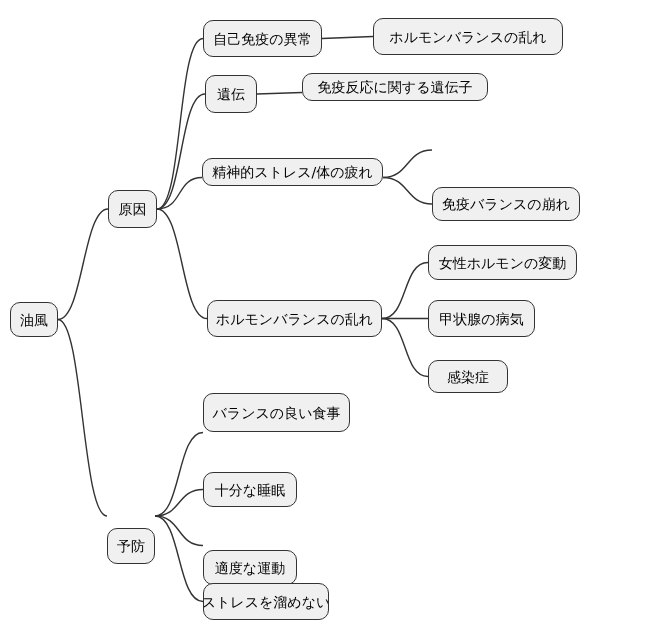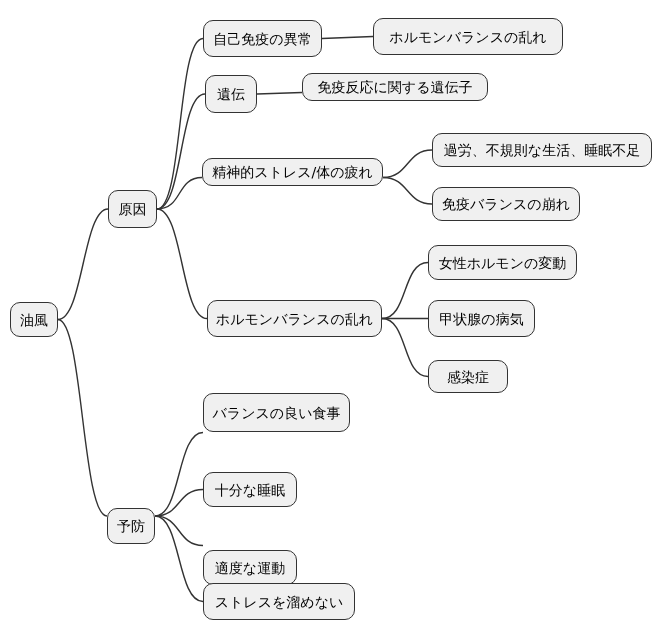--- a/index.html
+++ b/index.html
@@ -75,35 +75,34 @@
   <div class="node" style="left:203px; top:20px; width:119px; height:37px;">自己免疫の異常</div>
 
   <div class="node" style="left:373px; top:18px; width:190px; height:37px;">ホルモンバランスの乱れ</div>
 
   <div class="node" style="left:205px; top:75px; width:52px; height:38px;">遺伝</div>
 
   <div class="node" style="left:302px; top:73px; width:186px; height:28px;">免疫反応に関する遺伝子</div>
 
   <div class="node" style="left:202px; top:158px; width:181px; height:28px;">精神的ストレス/体の疲れ</div>
 
-  <div class="node" style="left:432px; top:133px; width:220px; height:34px;">過労、不規則な生活、睡眠不足</div>
 
   <div class="node" style="left:432px; top:187px; width:148px; height:34px;text-align:right;">免疫バランスの崩れ</div>
 
   <div class="node" style="left:207px; top:300px; width:175px; height:37px;">ホルモンバランスの乱れ</div>
 
   <div class="node" style="left:428px; top:245px; width:149px; height:35px;">女性ホルモンの変動</div>
 
   <div class="node" style="left:428px; top:300px; width:107px; height:37px;">甲状腺の病気</div>
 
   <div class="node" style="left:428px; top:360px; width:80px; height:33px;">感染症</div>
 
-  <div class="node" style="left:107px; top:508px; width:48px; height:36px;">予防</div>
+  <div class="node" style="left:107px; top:528px; width:48px; height:36px;">予防</div>
 
   <div class="node" style="left:203px; top:393px; width:147px; height:39px;">バランスの良い食事</div>
 
   <div class="node" style="left:203px; top:472px; width:94px; height:35px;">十分な睡眠</div>
 
   <div class="node" style="left:203px; top:550px; width:94px; height:35px;">適度な運動</div>
 
-  <div class="node" style="left:203px; top:583px; width:152px; height:37px;">ストレスを溜めない</div>
+  <div class="node" style="left:203px; top:583px; width:126px; height:37px;">ストレスを溜めない</div>
 
 </div>
 
 </body></html>

